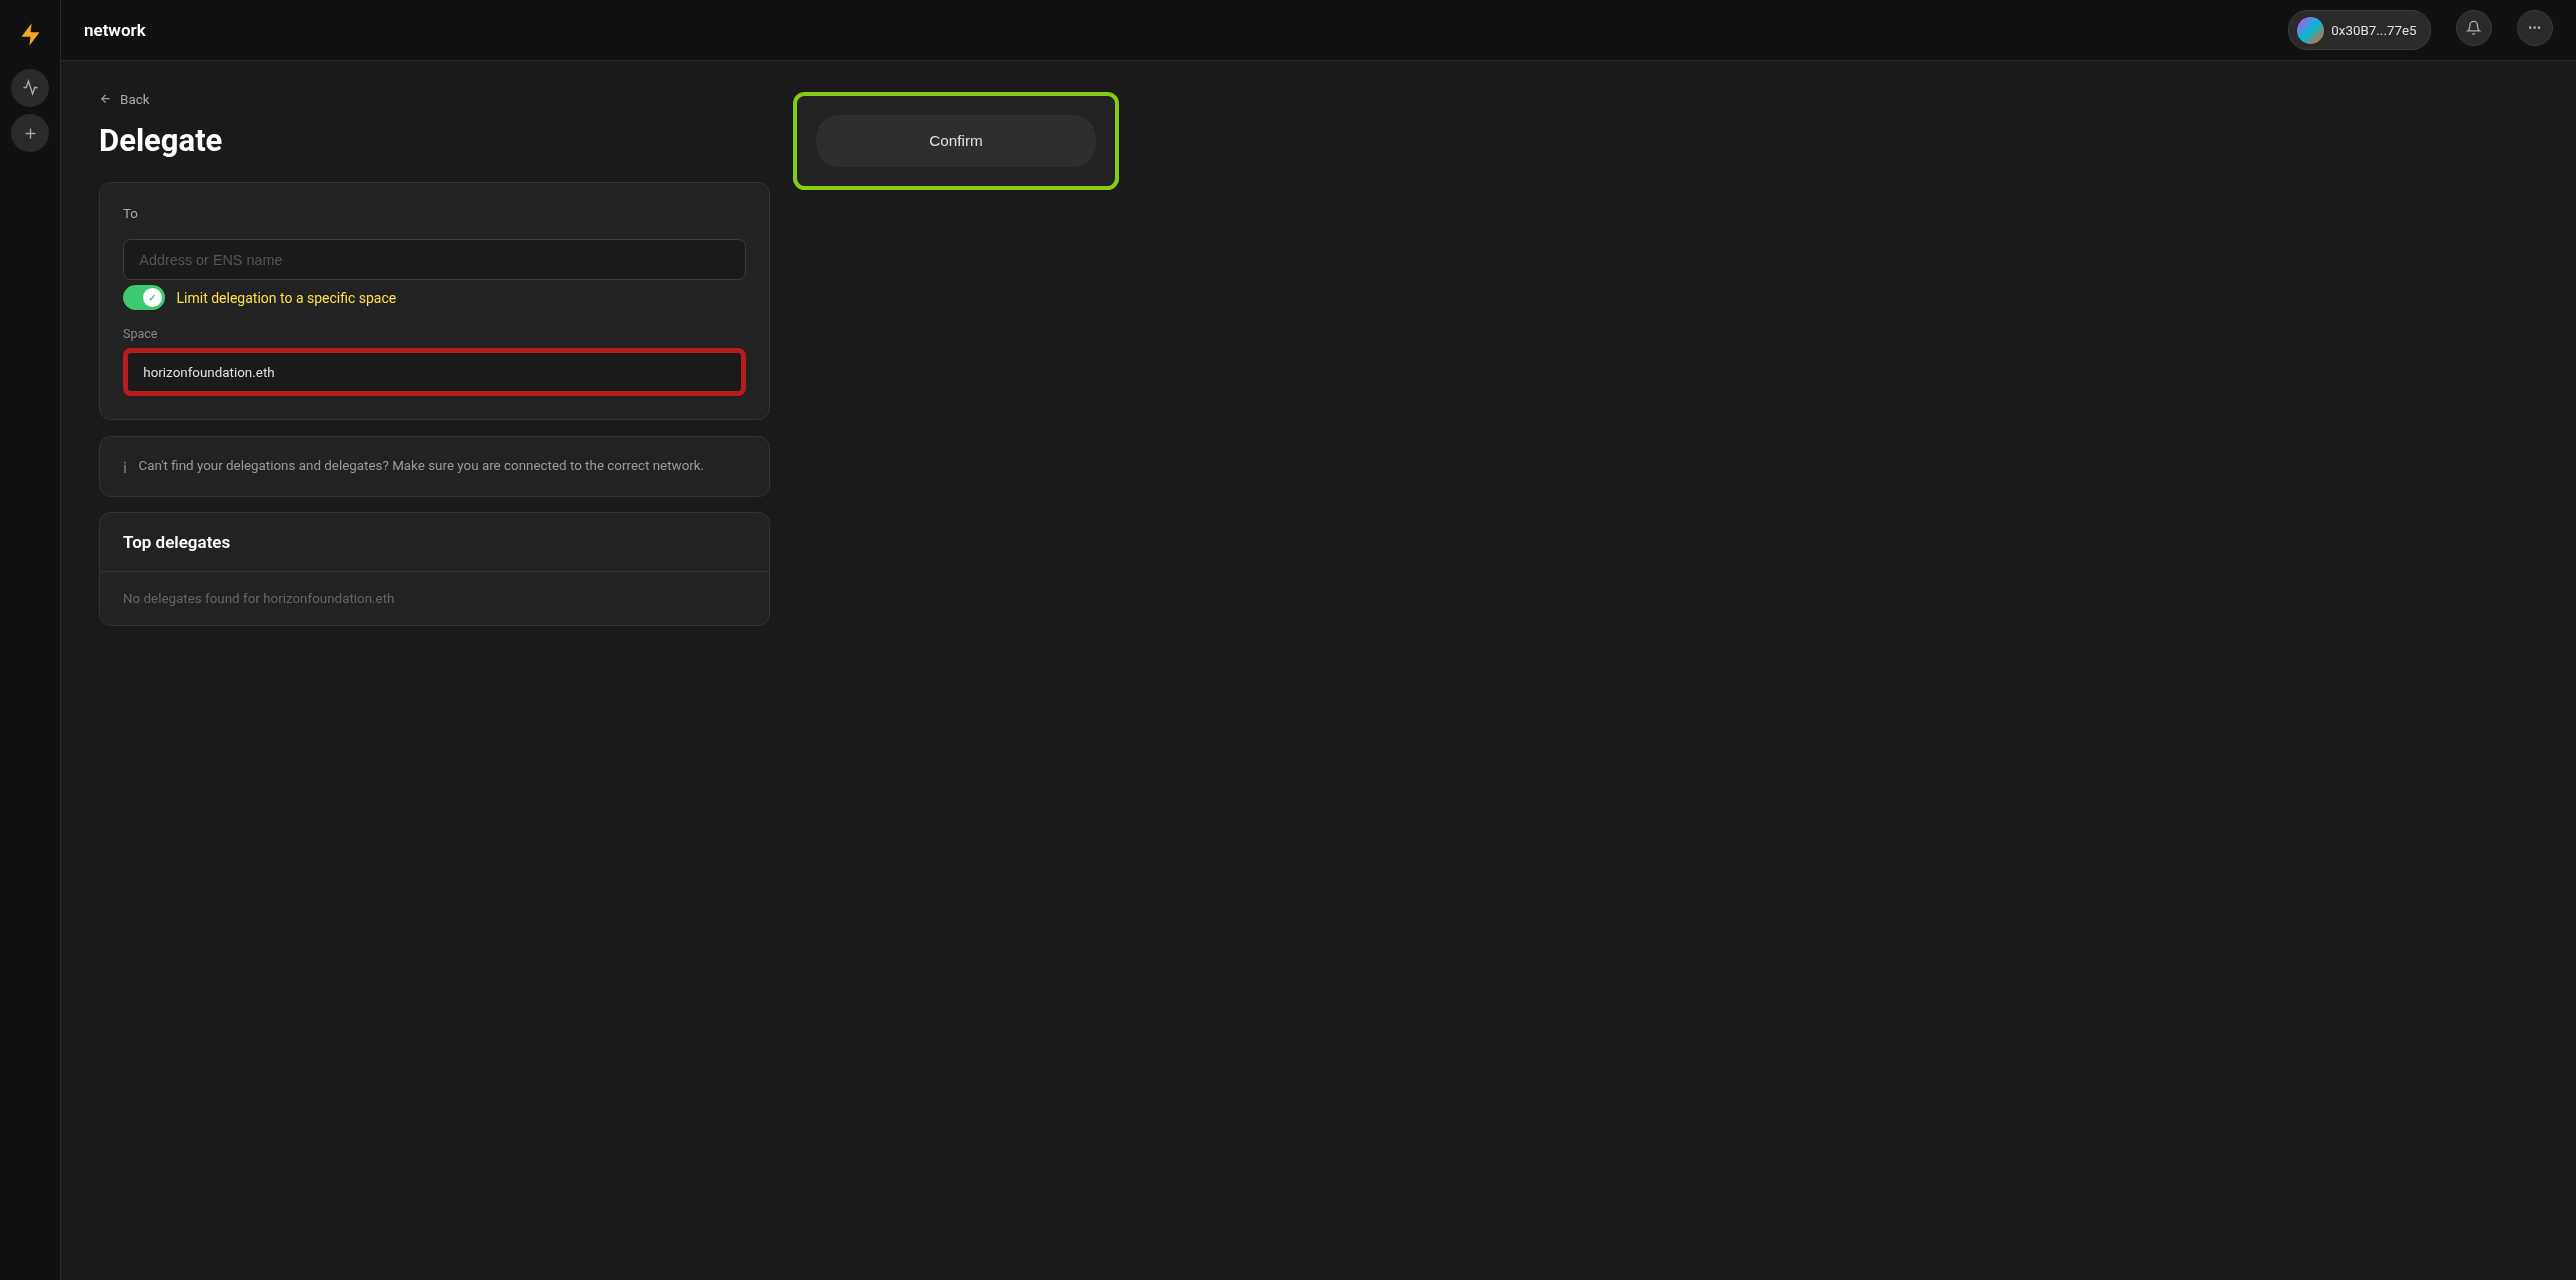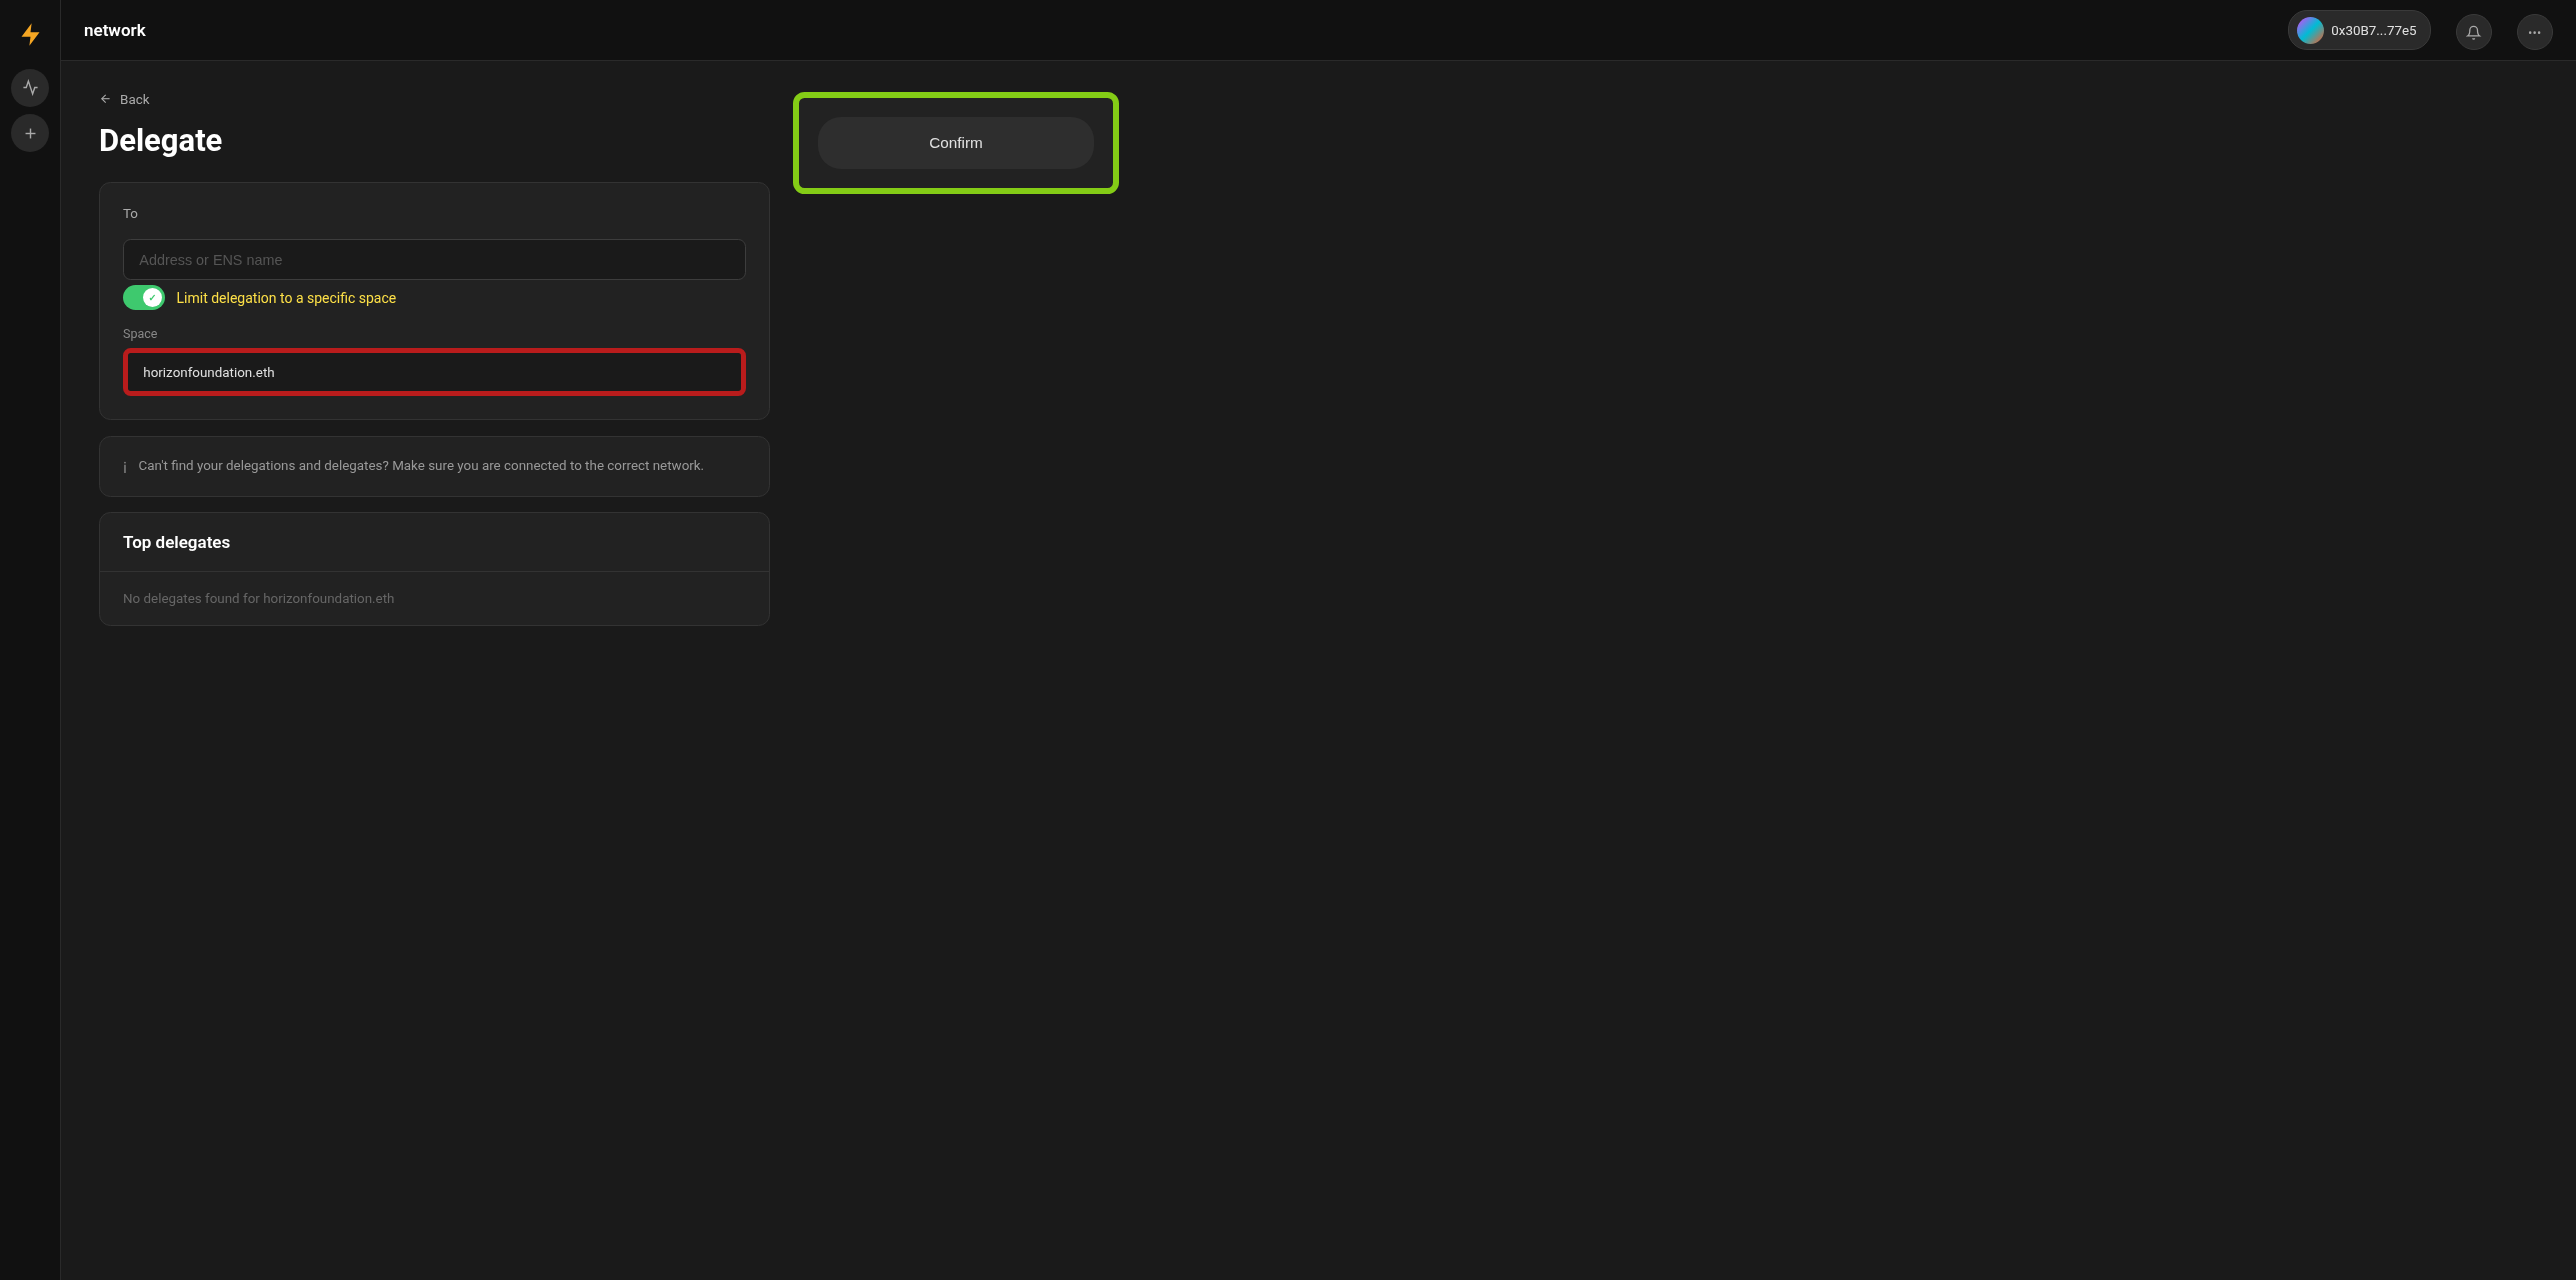--- a/index.html
+++ b/index.html
@@ -74,21 +74,21 @@
     }
 
     .topnav-title {
       font-size: 17px;
       font-weight: 600;
       color: #fff;
     }
 
     .topnav-right {
       display: flex;
-      align-items: flex-end;
+      align-items: flex-start;
       gap: 25px;
     }
 
     .wallet-badge {
       display: flex;
       align-items: center;
       gap: 7.7px;
       background: #2a2a2a;
       border: 1px solid #3a3a3a;
       border-radius: 19px;
@@ -323,21 +323,21 @@
       padding: 17px 23px;
       font-size: 15.3px;
       font-weight: 500;
       color: #e0e0e0;
       cursor: pointer;
       transition: background 0.2s;
     }
 
     .right-card {
       background: #222222;
-      border: 6px solid #84cc16;
+      border: 4px solid #84cc16;
       border-radius: 11.5px;
       padding: 19px;
     }
   </style>
 </head>
 <body>
 
 <div class="sidebar">
   <div class="sidebar-logo">
     <svg viewBox="0 0 24 24" fill="#f5a623" xmlns="http://www.w3.org/2000/svg">

